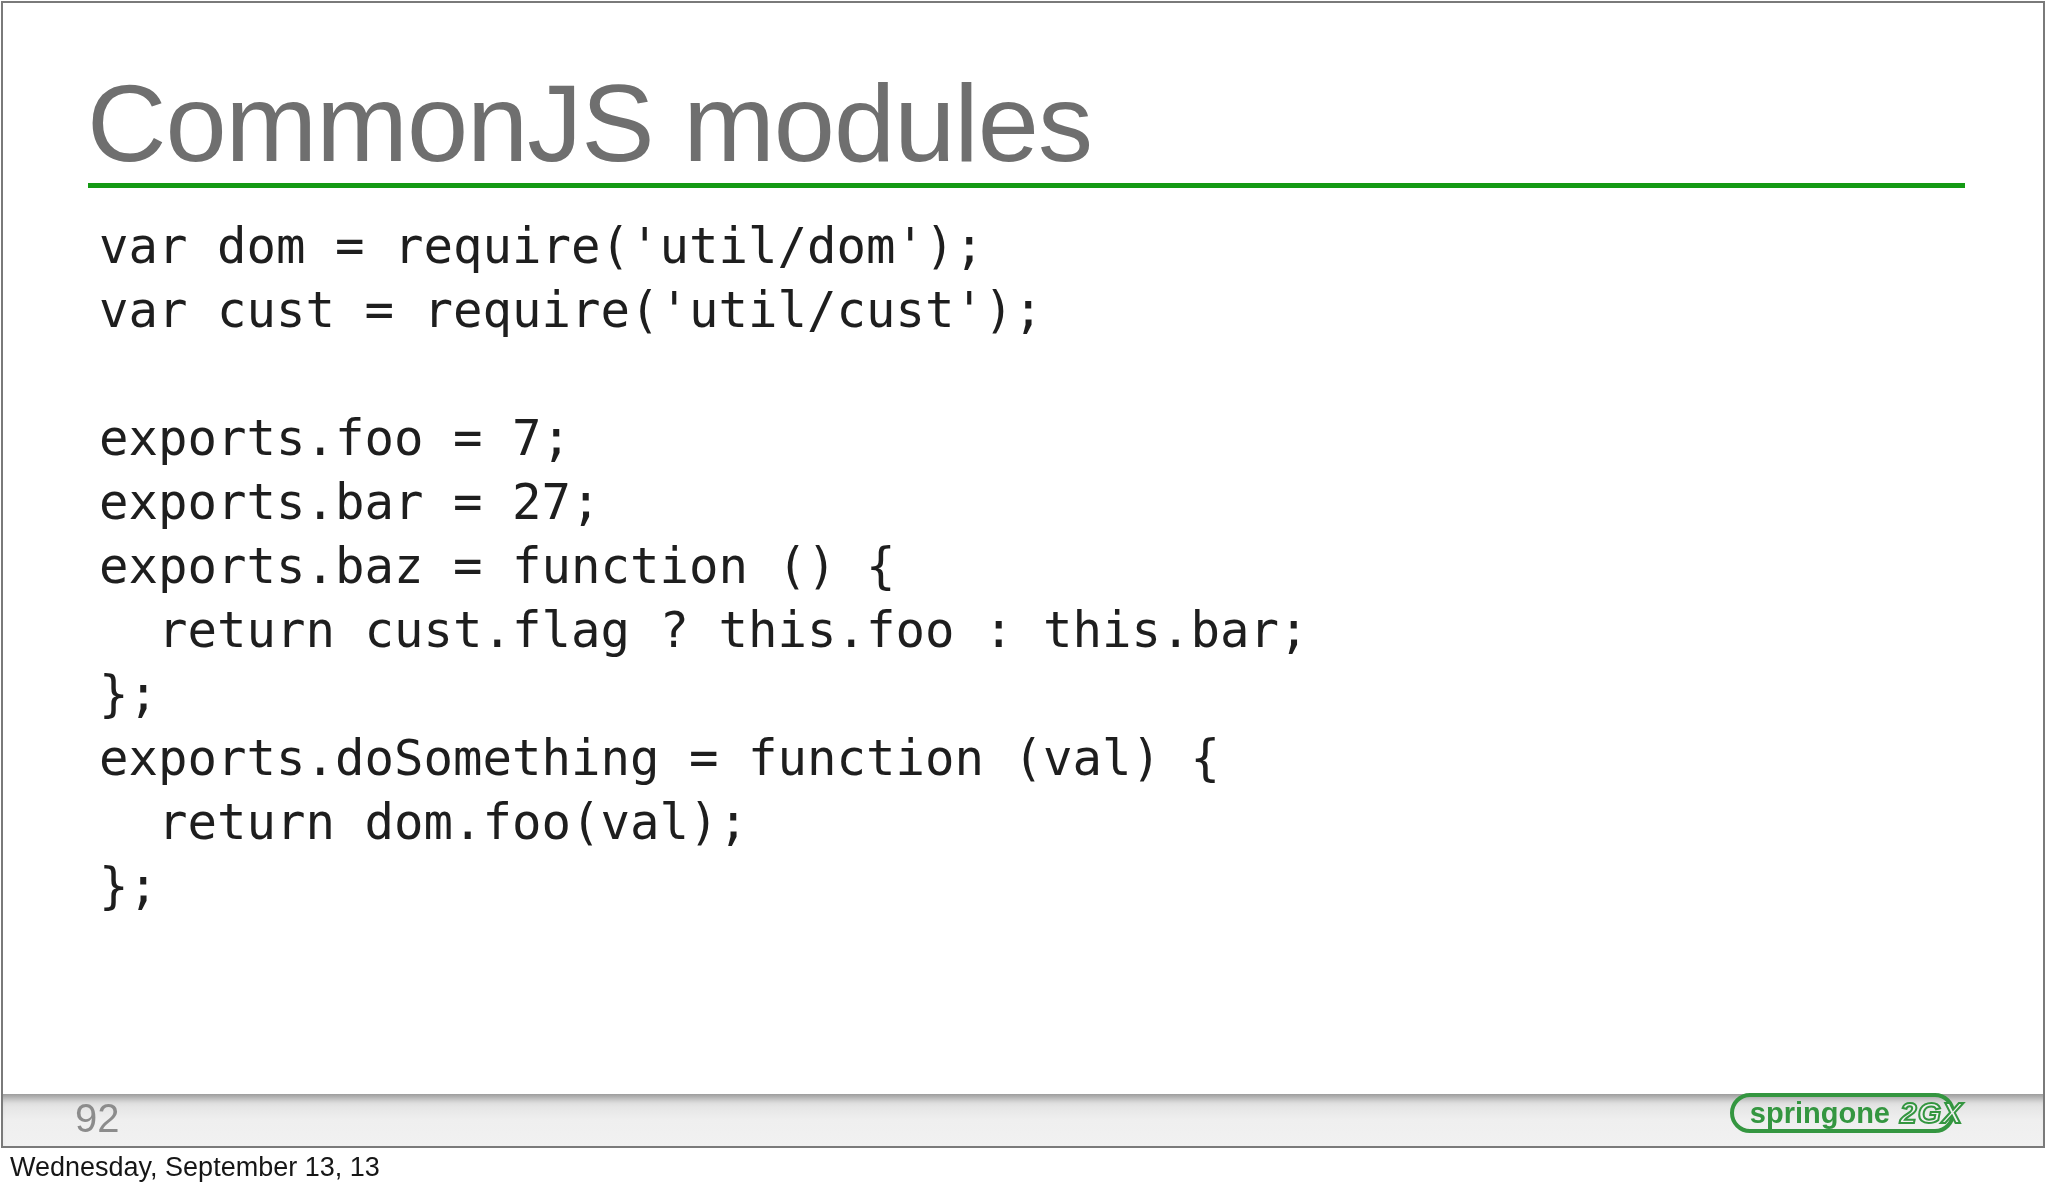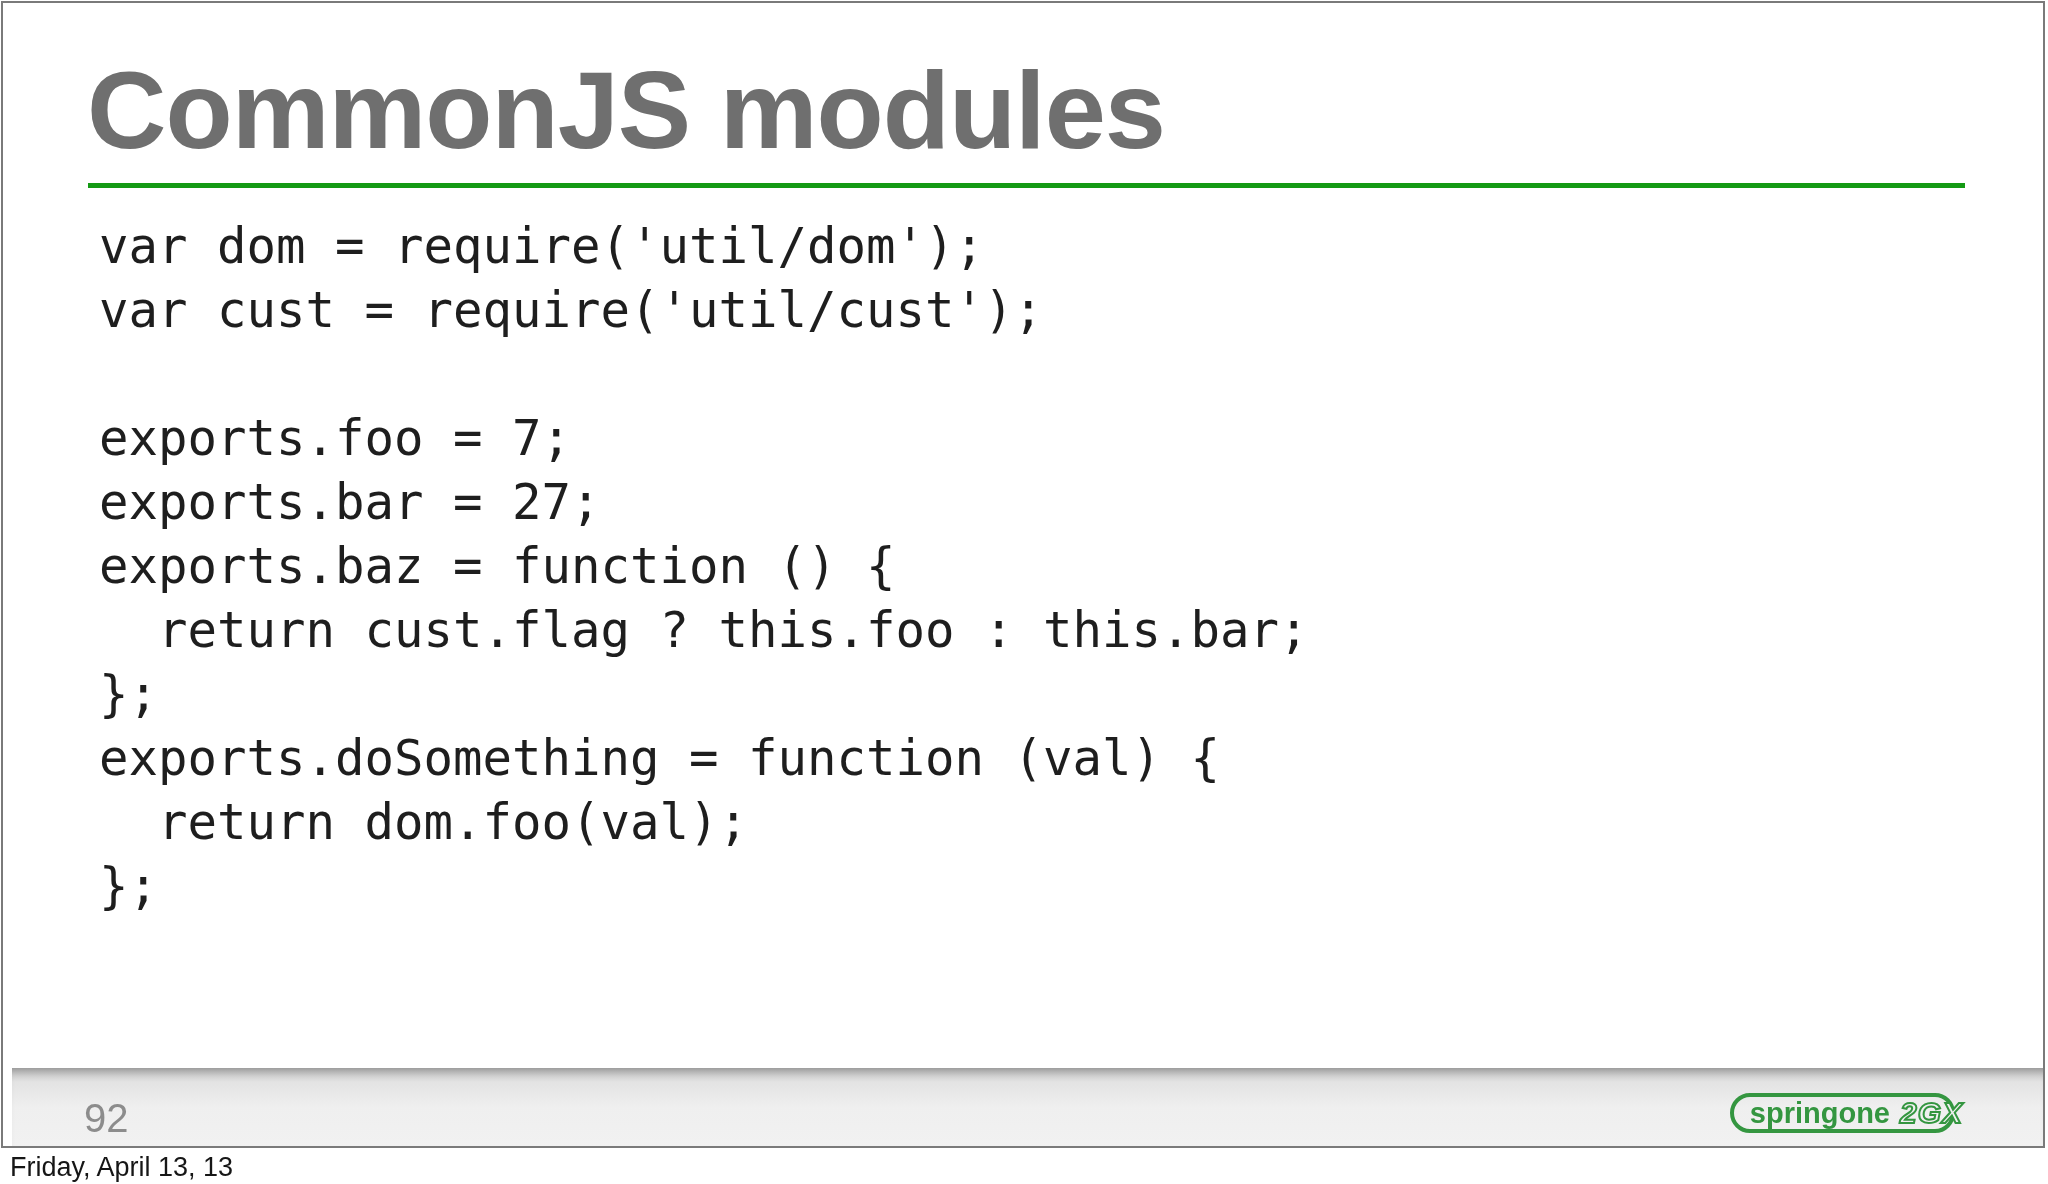--- a/index.html
+++ b/index.html
@@ -24,24 +24,24 @@
     height: 1147px;
     border: 2px solid #7a7a7a;
     background: #ffffff;
     box-sizing: border-box;
     overflow: hidden;
   }
   
   .slide-title {
     position: absolute;
     left: 84px;
-    top: 52px;
+    top: 65px;
     font-size: 110px;
     line-height: 1.0;
-    font-weight: 700;
+    font-weight: 400;
     letter-spacing: -1px;
     color: var(--title-gray, #6f6f6f);
     white-space: nowrap;
   }
   .title-rule {
     position: absolute;
     left: 85px;
     top: 180px;
     width: 1877px;
     height: 5px;
@@ -55,24 +55,24 @@
     margin: 0;
     font-family: "DejaVu Sans Mono", monospace;
     font-size: 49px;
     line-height: 64px;
     color: #1e1e1e;
     white-space: pre;
   }
   
   .footer-bar {
     position: absolute;
-    left: 9px;
+    left: 0;
     right: 0;
     bottom: 0;
-    height: 78px;
+    height: 52px;
     background: linear-gradient(180deg, #c6c6c6 0%, #e3e3e3 18%, #efefef 50%, #f1f1f1 100%);
     box-shadow: inset 0 10px 10px -7px rgba(0,0,0,0.28);
   }
   .page-number {
     position: absolute;
     left: 72px;
     bottom: 8px;
     font-size: 40px;
     line-height: 1;
     color: #8c8c8c;
@@ -161,16 +161,16 @@
         <div class="logo-pill">
           <span class="logo-word">springone</span>
           <span class="logo-gx">2GX</span>
         </div>
       </div>
 
     </div>
   </div>
 
   <div class="presenter-strip">
-    <div class="presenter-date">Friday, April 13, 13</div>
+    <div class="presenter-date">Wednesday, September 13, 13</div>
   </div>
 
 </div>
 
 </body></html>

